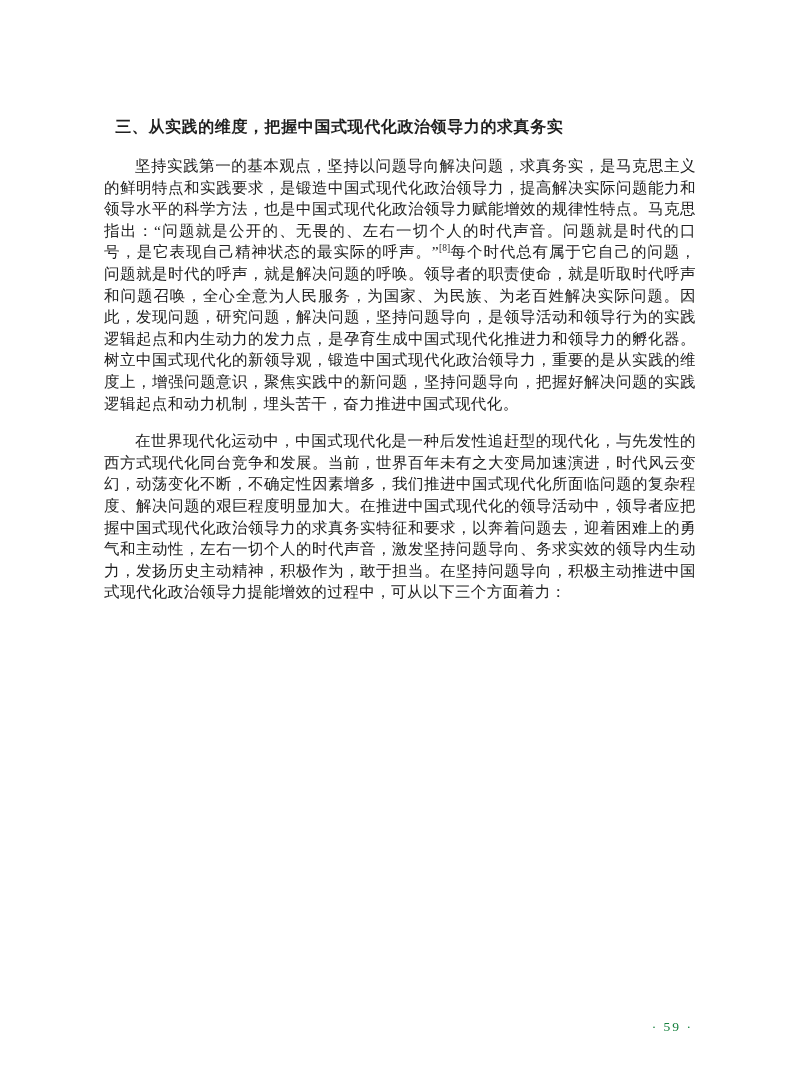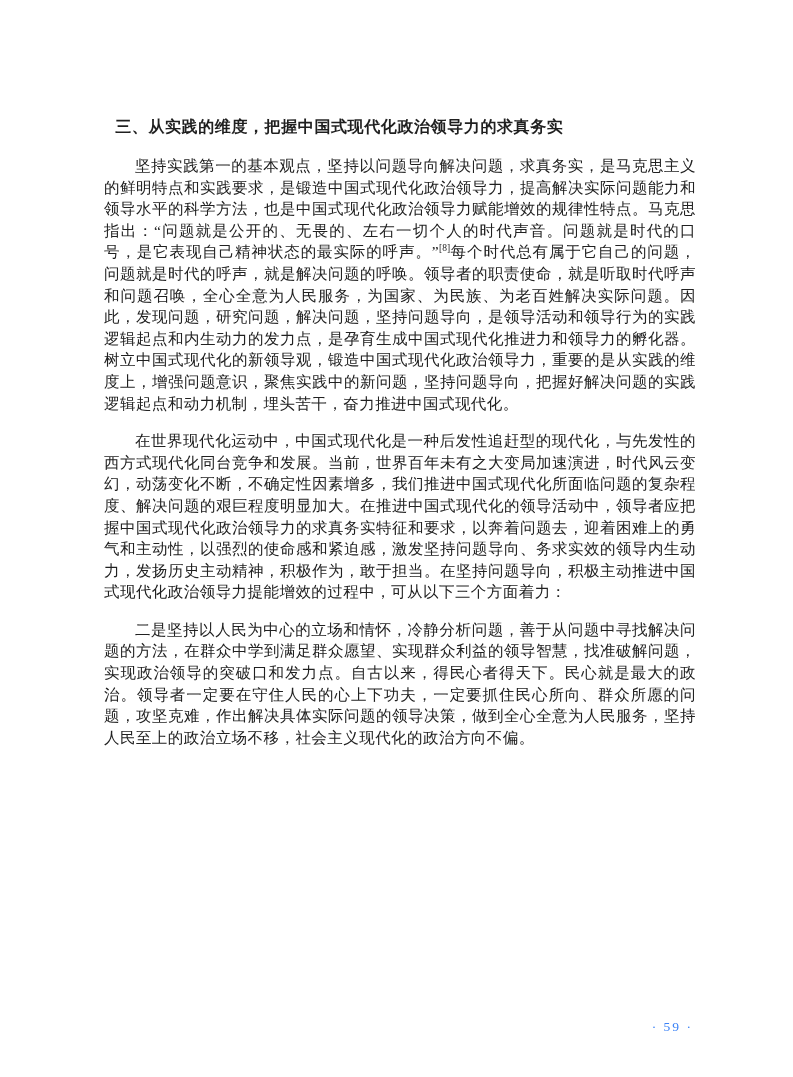--- a/index.html
+++ b/index.html
@@ -46,33 +46,32 @@
     vertical-align: super;
     letter-spacing: 0;
   }
   .page-number {
     position: absolute;
     right: 100px;
     bottom: 42px;
     font-family: "Liberation Serif", "DejaVu Serif", serif;
     font-size: 13.5px;
     letter-spacing: 2px;
-    color: #3b82f6;
+    color: #15803d;
   }
 </style>
 </head>
 <body>
 
 <div class="page">
   <div class="content">
     <h2 class="heading">三、从实践的维度，把握中国式现代化政治领导力的求真务实</h2>
 
     <p class="body-para"><span>坚持实践第一的基本观点，坚持以问题导向解决问题，求真务实，是马克思主义的鲜明特点和实践要求，是锻造中国式现代化政治领导力，提高解决实际问题能力和领导水平的科学方法，也是中国式现代化政治领导力赋能增效的规律性特点。马克思指出：“问题就是公开的、无畏的、左右一切个人的时代声音。问题就是时代的口号，是它表现自己精神状态的最实际的呼声。”</span><sup class="footnote-ref">[8]</sup><span>每个时代总有属于它自己的问题，问题就是时代的呼声，就是解决问题的呼唤。领导者的职责使命，就是听取时代呼声和问题召唤，全心全意为人民服务，为国家、为民族、为老百姓解决实际问题。因此，发现问题，研究问题，解决问题，坚持问题导向，是领导活动和领导行为的实践逻辑起点和内生动力的发力点，是孕育生成中国式现代化推进力和领导力的孵化器。树立中国式现代化的新领导观，锻造中国式现代化政治领导力，重要的是从实践的维度上，增强问题意识，聚焦实践中的新问题，坚持问题导向，把握好解决问题的实践逻辑起点和动力机制，埋头苦干，奋力推进中国式现代化。</span></p>
 
-    <p class="body-para">在世界现代化运动中，中国式现代化是一种后发性追赶型的现代化，与先发性的西方式现代化同台竞争和发展。当前，世界百年未有之大变局加速演进，时代风云变幻，动荡变化不断，不确定性因素增多，我们推进中国式现代化所面临问题的复杂程度、解决问题的艰巨程度明显加大。在推进中国式现代化的领导活动中，领导者应把握中国式现代化政治领导力的求真务实特征和要求，以奔着问题去，迎着困难上的勇气和主动性，以强烈的使命感和紧迫感，激发坚持问题导向、务求实效的领导内生动力，发扬历史主动精神，积极作为，敢于担当。在坚持问题导向，积极主动推进中国式现代化政治领导力提能增效的过程中，可从以下三个方面着力：</p>
+    <p class="body-para">在世界现代化运动中，中国式现代化是一种后发性追赶型的现代化，与先发性的西方式现代化同台竞争和发展。当前，世界百年未有之大变局加速演进，时代风云变幻，动荡变化不断，不确定性因素增多，我们推进中国式现代化所面临问题的复杂程度、解决问题的艰巨程度明显加大。在推进中国式现代化的领导活动中，领导者应把握中国式现代化政治领导力的求真务实特征和要求，以奔着问题去，迎着困难上的勇气和主动性，左右一切个人的时代声音，激发坚持问题导向、务求实效的领导内生动力，发扬历史主动精神，积极作为，敢于担当。在坚持问题导向，积极主动推进中国式现代化政治领导力提能增效的过程中，可从以下三个方面着力：</p>
 
 
-    <p class="body-para">二是坚持以人民为中心的立场和情怀，冷静分析问题，善于从问题中寻找解决问题的方法，在群众中学到满足群众愿望、实现群众利益的领导智慧，找准破解问题，实现政治领导的突破口和发力点。自古以来，得民心者得天下。民心就是最大的政治。领导者一定要在守住人民的心上下功夫，一定要抓住民心所向、群众所愿的问题，攻坚克难，作出解决具体实际问题的领导决策，做到全心全意为人民服务，坚持人民至上的政治立场不移，社会主义现代化的政治方向不偏。</p>
 
   </div>
 
   <div class="page-number">· 59 ·</div>
 </div>
 
 </body></html>

